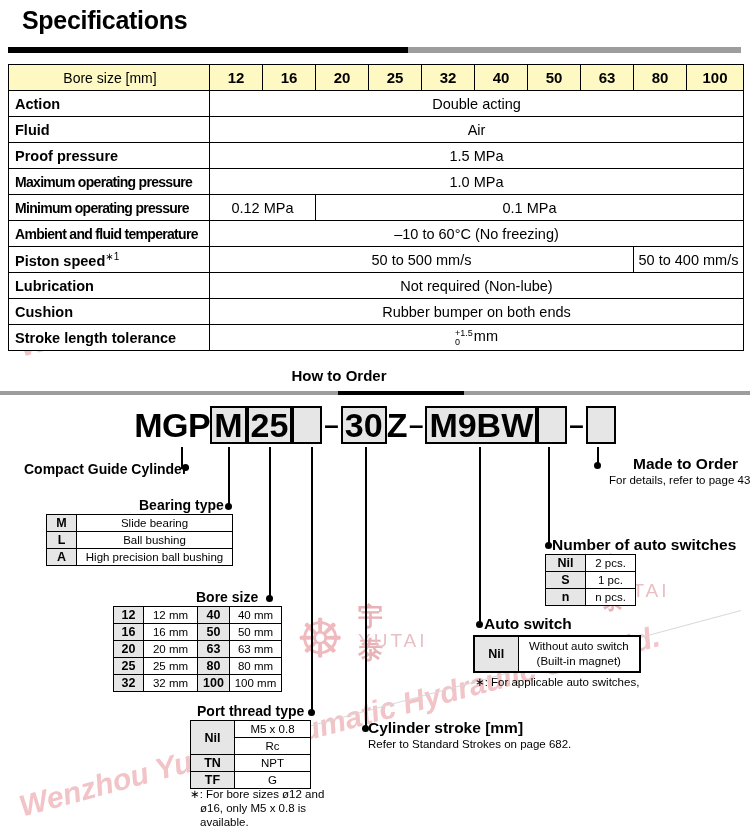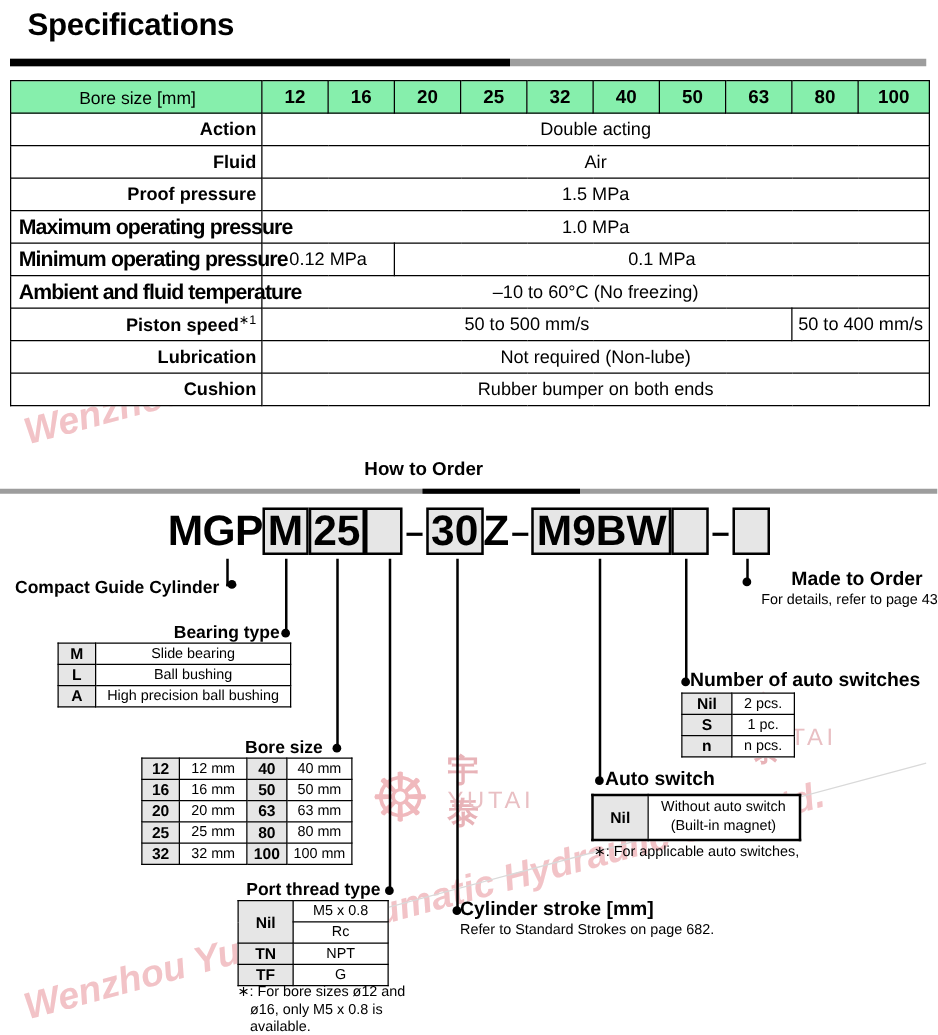--- a/index.html
+++ b/index.html
@@ -108,29 +108,29 @@
   }
   #spec-table td {
     border: 1px solid #000;
     height: 25px;
     padding: 0 4px;
     font-size: 13.5px;
     text-align: center;
     background: transparent;
   }
   #spec-table td.lbl {
-    text-align: right;
+    text-align: left;
     font-weight: bold;
     font-size: 14.5px;
     padding-left: 6px;
     white-space: nowrap;
   }
-  #spec-table td.lbl.sq { letter-spacing: -0.7px; font-size: 17px; }
+  #spec-table td.lbl.sq { letter-spacing: -0.7px; font-size: 14px; }
   #spec-table tr.head td {
-    background: #86efac;
+    background: #fef9c3;
     font-weight: bold;
     font-size: 15px;
     margin-left: 30px;
   }
   #spec-table tr.head td.lbl {
     font-weight: normal;
     text-align: center;
     font-size: 14px;
   }
   #spec-table td.val { font-size: 14.5px; }
@@ -342,20 +342,24 @@
       <td class="val" colspan="2">50 to 400 mm/s</td>
     </tr>
     <tr>
       <td class="lbl">Lubrication</td>
       <td class="val" colspan="10">Not required (Non-lube)</td>
     </tr>
     <tr>
       <td class="lbl">Cushion</td>
       <td class="val" colspan="10">Rubber bumper on both ends</td>
     </tr>
+    <tr>
+      <td class="lbl">Stroke length tolerance</td>
+      <td class="val" colspan="10"><span class="tol"><span style="display:block">+1.5</span><span style="display:block">0</span></span><span>mm</span></td>
+    </tr>
   </tbody>
 </table>
 
 <div class="section" style="left:0px; top:368px; width:678px;">
   <div class="sec-title-center">How to Order</div>
 </div>
 <div class="sec-rule" style="position:absolute; left:0px; top:386px; width:750px; height:4px; z-index:2;">
   <i style="left:338px; width:126px; height:4px;"></i>
 </div>
 
@@ -381,21 +385,21 @@
 
 <div class="leader" style="left:479px; top:447px; height:178px;"></div>
 <div class="dot" style="left:476px; top:621px;"></div>
 
 <div class="leader" style="left:548px; top:447px; height:98px;"></div>
 <div class="dot" style="left:545px; top:542px;"></div>
 
 <div class="leader" style="left:597px; top:447px; height:18px;"></div>
 <div class="dot" style="left:594px; top:462px;"></div>
 
-<div class="callout" style="left:12px; top:461px;">Compact Guide Cylinder</div>
+<div class="callout" style="left:24px; top:461px;">Compact Guide Cylinder</div>
 
 <div class="callout" style="left:139px; top:497px;">Bearing type</div>
 <table class="opt" style="left:46px; top:514px; width:186px;">
   <colgroup>
       <col style="width:30px">
       <col style="width:156px">
     </colgroup>
   <tbody>
     <tr>
       <td class="code">M</td>

